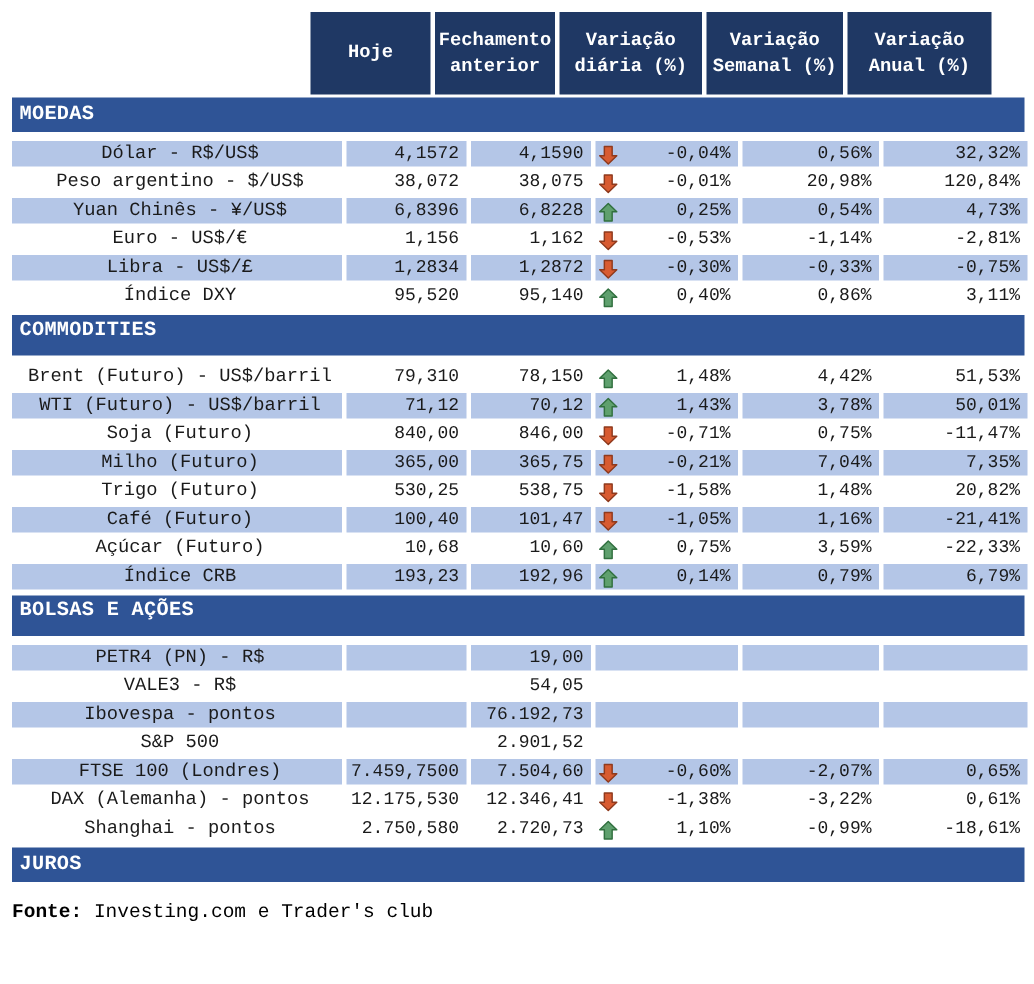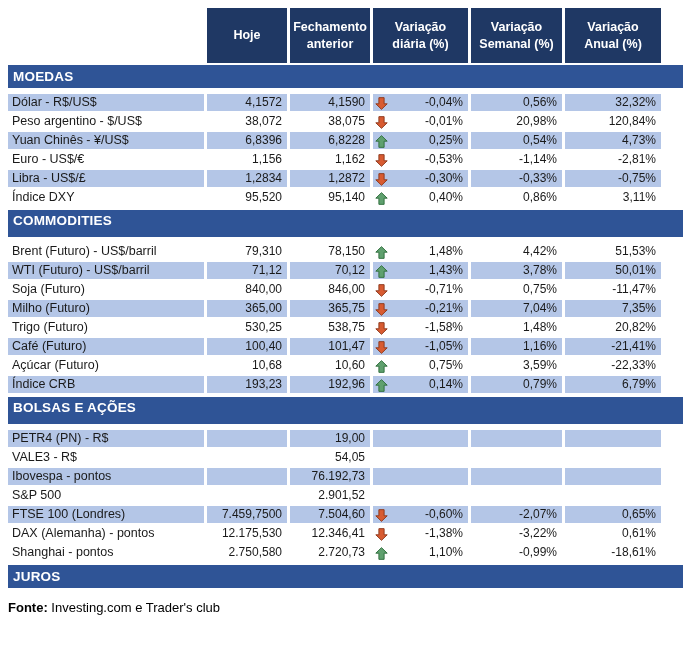--- a/index.html
+++ b/index.html
@@ -1,23 +1,23 @@
 <!DOCTYPE html>
 <html style="--header-bg: #1F3864; --section-bg: #2F5496; --header-text: #FFFFFF; --row-shaded: #B4C6E7; --row-white: #FFFFFF; --body-text: #1A1A1A; --up-fill: #5FA06E; --up-stroke: #31703F; --down-fill: #D85B31; --down-stroke: #8F3A1D;"><head>
 <meta charset="utf-8">
 <style>
   html,body{margin:0;padding:0;background:#fff;}
   .page{
     width:689px;height:656px;background:#fff;position:relative;overflow:hidden;
-    font-family:Liberation Sans, sans-serif;color:var(--body-text,#1a1a1a);
+    font-family:Liberation Mono, monospace;color:var(--body-text,#1a1a1a);
   }
   .inner{margin:0 6px 0 8px;padding-top:8px;}
 
   
-  .c-label{width:196px;}
+  .c-label{width:220px;text-align:center;}
   .c-hoje{width:80px;}
   .c-fech{width:80px;}
   .c-diaria{width:95px;}
   .c-semanal{width:91px;}
   .c-anual{width:96px;}
 
   .header-row{display:flex;gap:3px;margin-left:199px;height:55px;margin-bottom:2px;}
   .hcell{
     flex:none;box-sizing:border-box;background:var(--header-bg,#1F3864);
     color:var(--header-text,#fff);font-weight:bold;font-size:12.5px;line-height:1.3;

